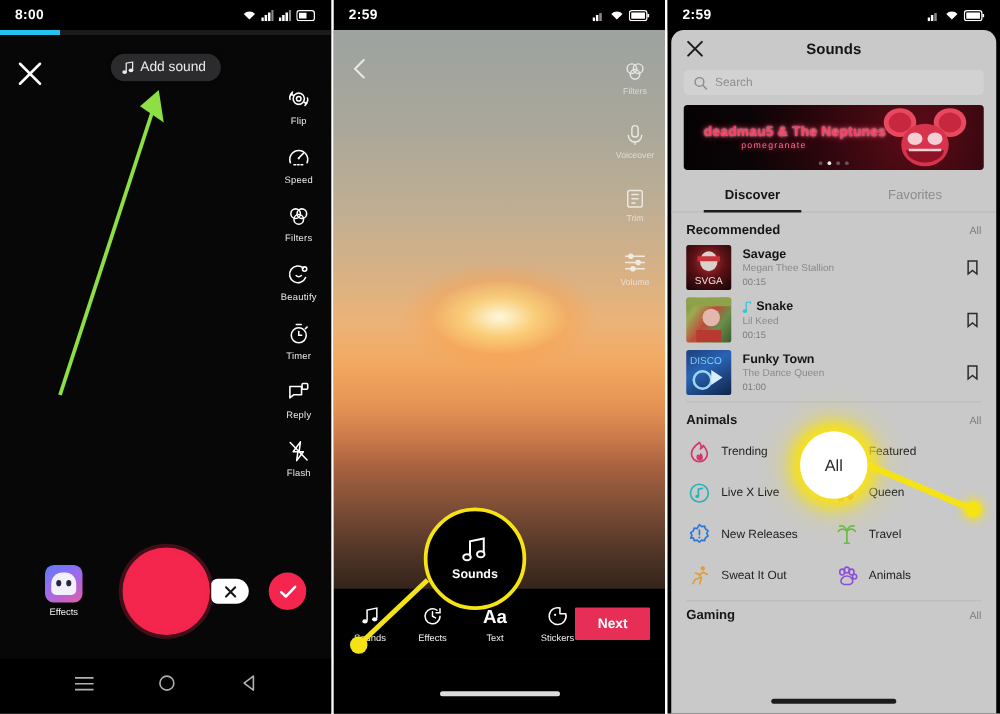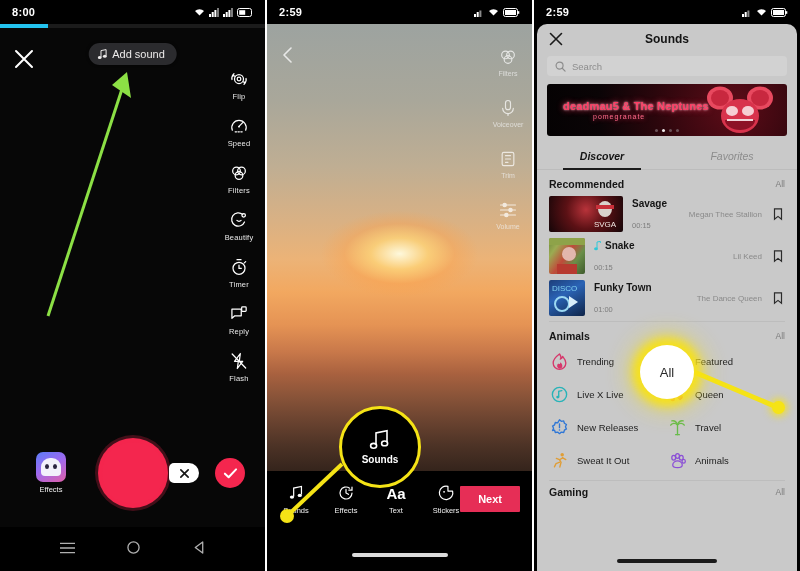--- a/index.html
+++ b/index.html
@@ -93,34 +93,34 @@
   .banner{margin:8px 10px 0;height:52px;border-radius:3px;overflow:hidden;position:relative;
     background:radial-gradient(circle at 78% 45%, #5e0c18 0%, #2b060c 42%, #0a0406 72%, #050203 100%);}
   .banner-title{position:absolute;left:16px;top:16px;font-size:11px;font-weight:bold;color:#ff3b63;
     text-shadow:0 0 6px rgba(255,60,100,.95),0 0 2px #fff;letter-spacing:.2px;white-space:nowrap;}
   .banner-sub{position:absolute;left:46px;top:29px;font-size:7px;color:#ff6a8a;text-shadow:0 0 5px rgba(255,60,100,.9);letter-spacing:1px;}
   .mau5{position:absolute;right:12px;top:2px;width:70px;height:48px;}
   .dots{position:absolute;left:50%;transform:translateX(-50%);bottom:4px;display:flex;gap:4px;}
   .dots i{width:3px;height:3px;border-radius:50%;background:#6b5258;display:block;}
   .dots i.on{background:#efe9ea;}
 
-  .tabs{display:flex;margin:8px 0 0;border-bottom:1px solid #bcbcbc;font-style:italic;}
+  .tabs{display:flex;margin:8px 0 0;border-bottom:1px solid #bcbcbc;}
   .tab{flex:1;text-align:center;padding:6px 0 7px;font-size:10.5px;color:#8c8c8c;cursor:pointer;position:relative;}
   .tab.active{color:#141414;font-weight:bold;}
   .tab.active:after{content:"";position:absolute;left:50%;transform:translateX(-50%);bottom:-1px;width:60%;height:2px;background:#1b1b1b;}
 
   .sec-head{display:flex;align-items:center;justify-content:space-between;padding:8px 12px 3px;}
   .sec-title{font-size:10.5px;font-weight:bold;color:#161616;}
   .sec-all{font-size:8.5px;color:#7c7c7c;cursor:pointer;}
 
   .song{display:flex;align-items:center;gap:9px;padding:3px 12px;}
   .song-art{width:36px;height:36px;border-radius:2px;flex:0 0 36px;overflow:hidden;position:relative;}
   .song-meta{flex:1;min-width:0;}
   .song-name{font-size:10px;font-weight:bold;color:#151515;display:flex;align-items:center;gap:3px;}
-  .song-artist{font-size:8px;color:#8a8a8a;margin-top:1px;text-align:right;}
+  .song-artist{font-size:8px;color:#8a8a8a;margin-top:1px;}
   .song-dur{font-size:7.5px;color:#7d7d7d;margin-top:2px;}
   .bookmark{width:14px;height:14px;cursor:pointer;}
 
   .playlist-grid{display:grid;grid-template-columns:1fr 1fr;row-gap:13px;padding:6px 12px 8px;}
   .pl-item{display:flex;align-items:center;gap:8px;cursor:pointer;}
   .pl-ico{width:20px;height:20px;display:flex;align-items:center;justify-content:center;}
   .pl-lab{font-size:9.5px;color:#1d1d1d;}
   .divider{height:1px;background:#bdbdbd;margin:2px 12px 0;}
 
   .callout-white{position:absolute;border-radius:50%;background:#fff;z-index:26;
@@ -492,21 +492,21 @@
         <div class="tab active">Discover</div>
         <div class="tab">Favorites</div>
       </div>
 
       <div class="sec-head">
         <span class="sec-title">Recommended</span>
         <span class="sec-all">All</span>
       </div>
 
       <div class="song">
-        <span class="song-art" style="background:radial-gradient(circle at 50% 38%, #b8333a 0%, #5c1115 45%, #140507 100%);padding-left:38px;">
+        <span class="song-art" style="background:radial-gradient(circle at 50% 38%, #b8333a 0%, #5c1115 45%, #140507 100%);">
           <svg viewBox="0 0 36 36" width="36" height="36">
               <ellipse cx="18" cy="13" rx="7" ry="8" fill="#d9d2cc"></ellipse>
               <path d="M9 9h18v4H9z" fill="#c9303a"></path>
               <text x="18" y="31" font-size="8" fill="#efe7e2" text-anchor="middle" font-family="Liberation Sans">SVGA</text>
             </svg>
         </span>
         <span class="song-meta">
           <span class="song-name">Savage</span>
           <div class="song-artist">Megan Thee Stallion</div>
           <div class="song-dur">00:15</div>

